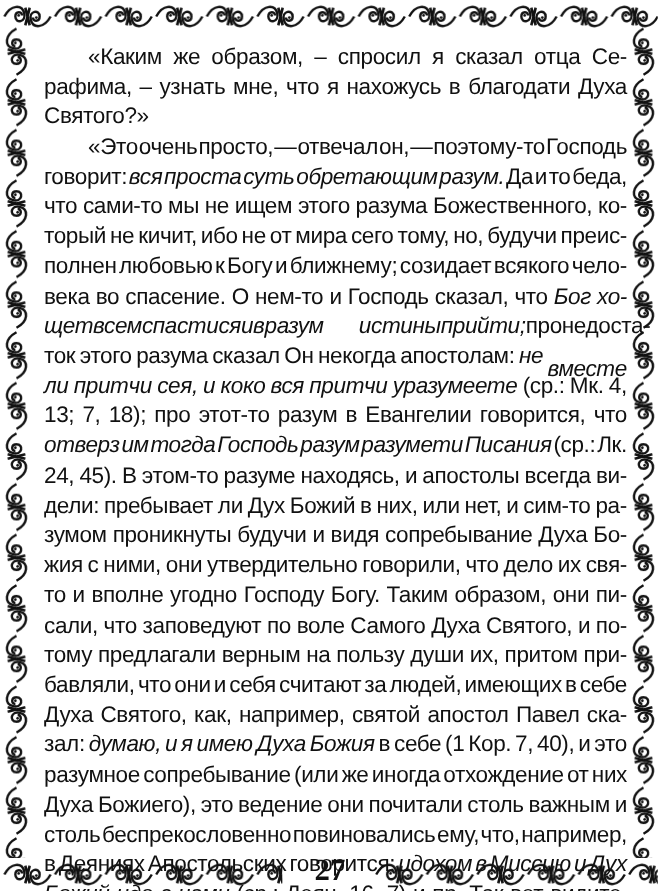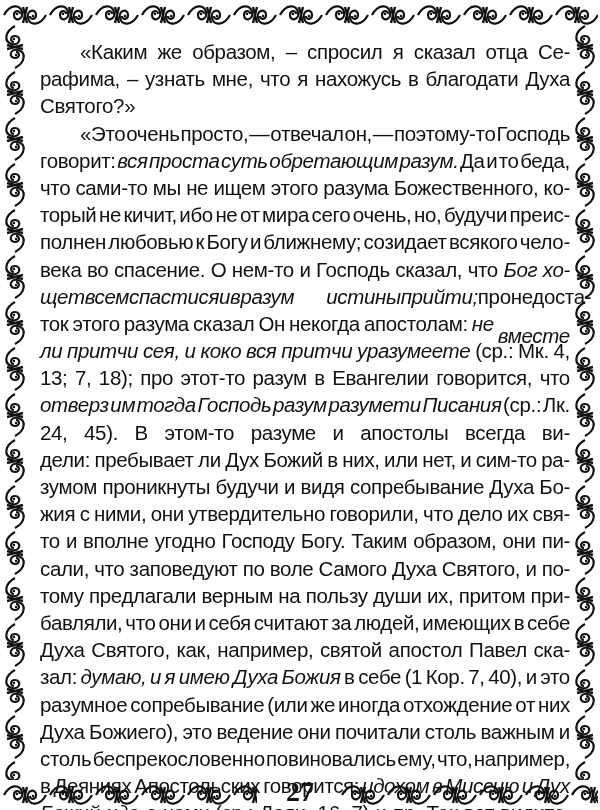--- a/index.html
+++ b/index.html
@@ -135,21 +135,21 @@
       </div>
       <div class="line">
         <span>торый</span>
         <span>не</span>
         <span>кичит,</span>
         <span>ибо</span>
         <span>не</span>
         <span>от</span>
         <span>мира</span>
         <span>сего</span>
-        <span>очень,</span>
+        <span>тому,</span>
         <span>но,</span>
         <span>будучи</span>
         <span>преис-</span>
       </div>
       <div class="line">
         <span>полнен</span>
         <span>любовью</span>
         <span>к</span>
         <span>Богу</span>
         <span>и</span>
@@ -229,20 +229,21 @@
         <i style="white-space: pre;">Писания</i>
         <span>(ср.:</span>
         <span>Лк.</span>
       </div>
       <div class="line">
         <span>24,</span>
         <span>45).</span>
         <span>В</span>
         <span>этом-то</span>
         <span>разуме</span>
+        <span>находясь,</span>
         <span>и</span>
         <span>апостолы</span>
         <span>всегда</span>
         <span>ви-</span>
       </div>
       <div class="line">
         <span>дели:</span>
         <span>пребывает</span>
         <span>ли</span>
         <span>Дух</span>

